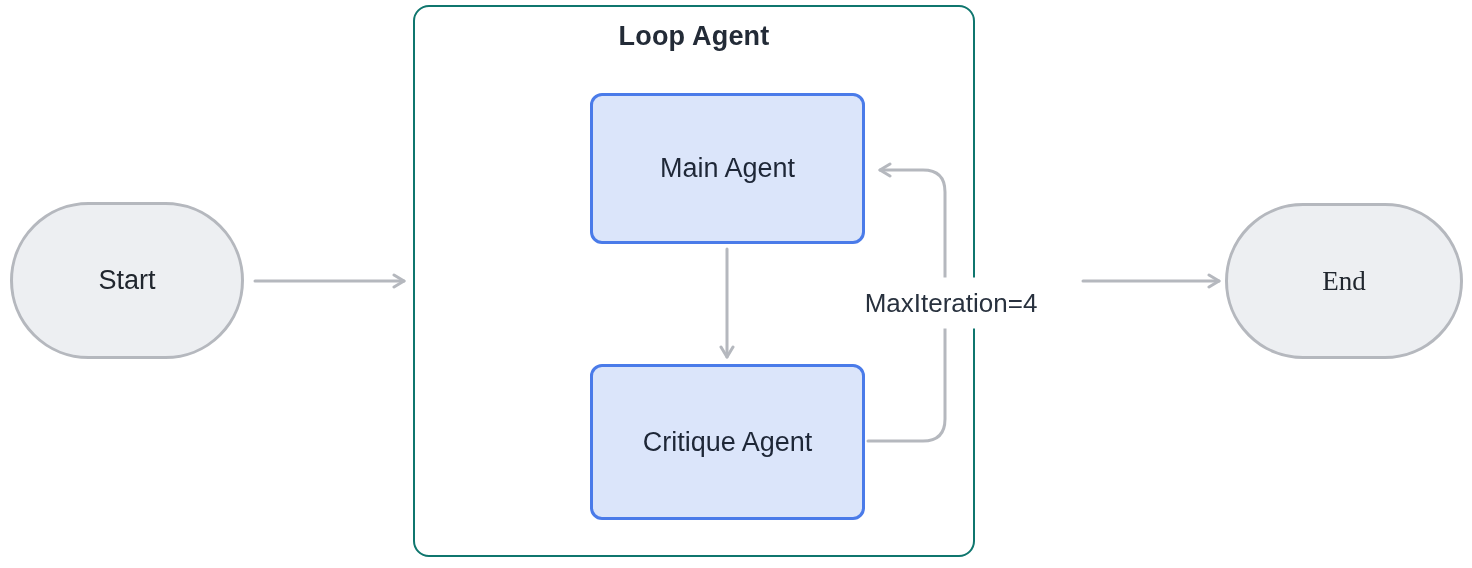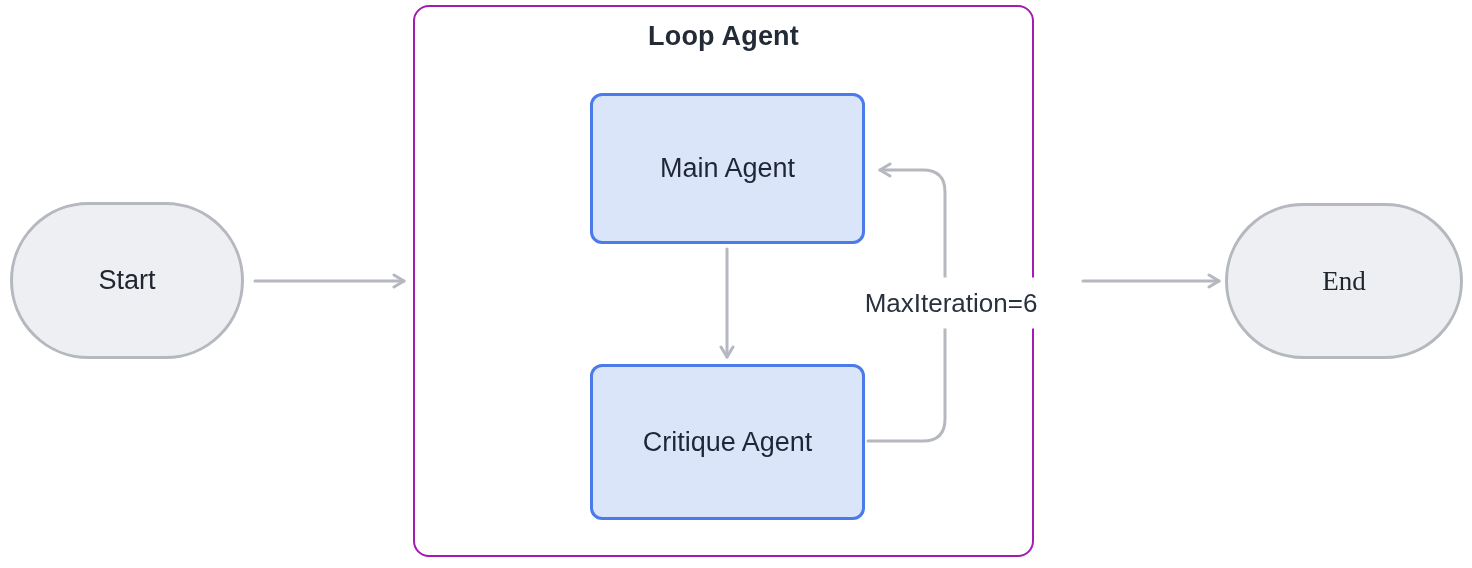--- a/index.html
+++ b/index.html
@@ -14,25 +14,25 @@
     width: 1472px;
     height: 568px;
     background: #ffffff;
     overflow: hidden;
   }
   
   .group {
     position: absolute;
     left: 413px;
     top: 5px;
-    width: 621px;
+    width: 562px;
     height: 552px;
     box-sizing: border-box;
     background: #ffffff;
-    border: 2px solid #a21caf;
+    border: 2px solid #0f766e;
     border-radius: 16px;
     z-index: 1;
   }
   .group-title {
     position: absolute;
     top: 14px;
     left: 0;
     right: 0;
     text-align: center;
     font-size: 27px;
@@ -121,15 +121,15 @@
   </div>
 
   <div class="node agent" id="main-agent">
     <span>Main Agent</span>
   </div>
 
   <div class="node agent" id="critique-agent">
     <span>Critique Agent</span>
   </div>
 
-  <div class="loop-label">MaxIteration=6</div>
+  <div class="loop-label">MaxIteration=4</div>
 
 </div>
 
 </body></html>

